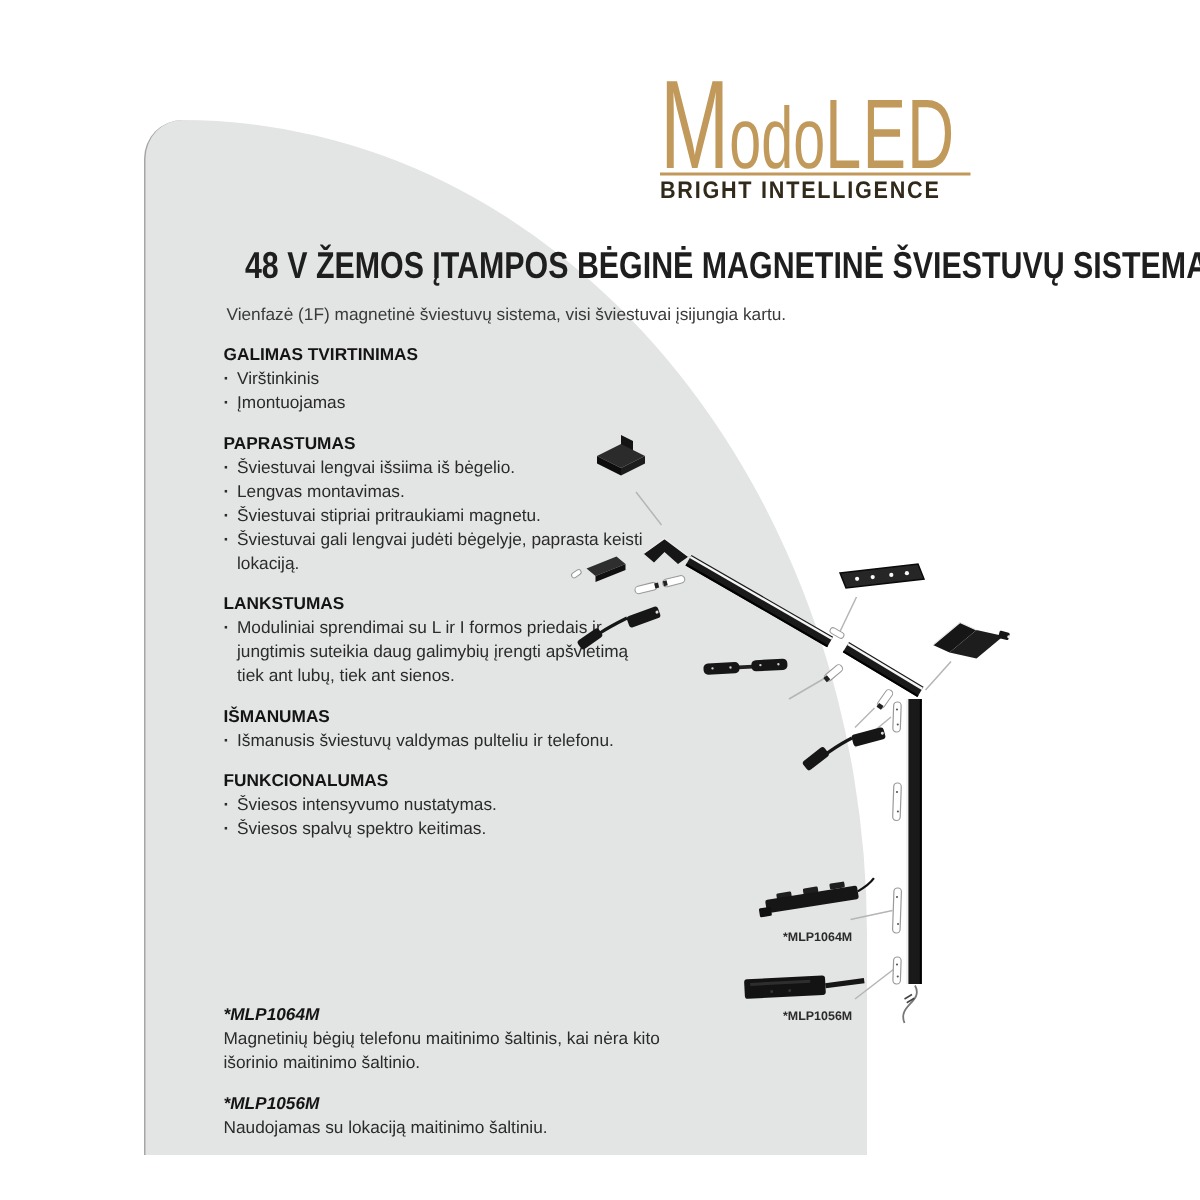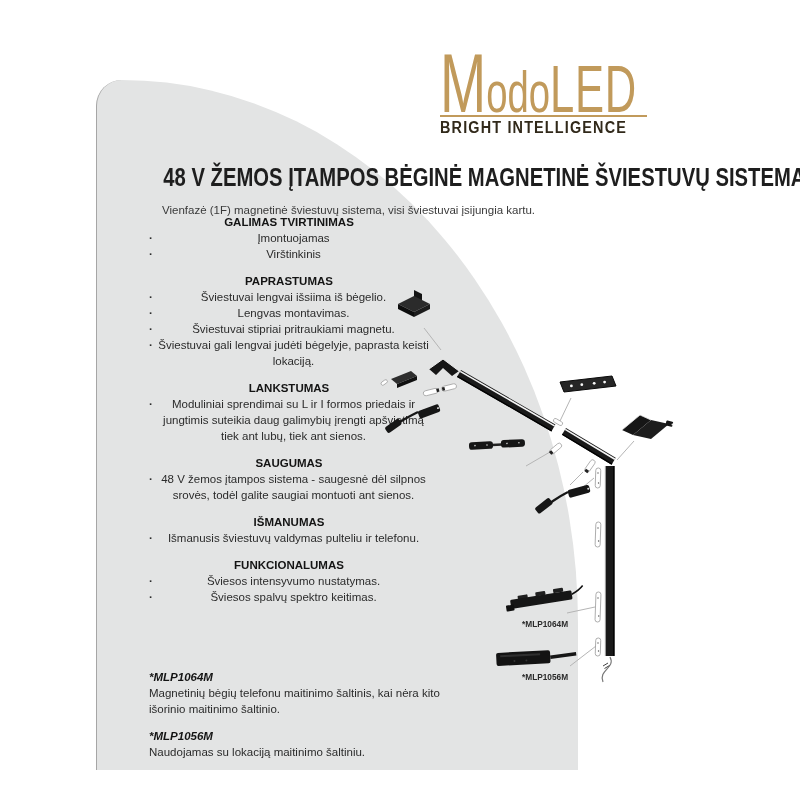--- a/index.html
+++ b/index.html
@@ -16,24 +16,24 @@
   .lg-m{font-size:84px;}
   .lg-odo{font-size:58px;}
   .lg-led{font-size:66px;letter-spacing:1px;}
   .logo-rule{height:2px;width:207px;background:#c19a5b;margin-top:1px;}
   .logo-tag{margin-top:2px;font-size:16px;font-weight:700;letter-spacing:1.3px;color:#31291a;
             transform:scaleX(.9);transform-origin:0 0;white-space:nowrap;}
   
   .title{position:absolute;left:88px;top:163px;width:624px;text-align:center;z-index:2;
          font-size:25px;font-weight:700;color:#1e1e1e;white-space:nowrap;}
   .title>span{display:inline-block;transform:scaleX(.81);transform-origin:center;}
-  .subtitle{position:absolute;left:162px;top:204px;font-size:11.5px;color:#3a3a3a;z-index:2;}
-  
-  .features{position:absolute;left:149px;top:214px;width:280px;z-index:2;
-            font-size:11.5px;line-height:16px;color:#2b2b2b;text-align:center;}
+  .subtitle{position:absolute;left:151px;top:204px;font-size:11.5px;color:#3a3a3a;z-index:2;}
+  
+  .features{position:absolute;left:149px;top:229px;width:280px;z-index:2;
+            font-size:11.5px;line-height:16px;color:#2b2b2b;}
   .features section{margin-bottom:11px;}
   .features h3{margin:0;font-size:11.5px;line-height:16px;font-weight:700;color:#141414;}
   .features ul{list-style:none;margin:0;padding:0;}
   .features li{position:relative;padding-left:9px;}
   .features li::before{content:"\00B7";position:absolute;left:0;font-weight:700;}
   .notes{position:absolute;left:149px;top:669px;width:330px;z-index:2;
          font-size:11.5px;line-height:16px;color:#2b2b2b;}
   .note{margin-bottom:11px;}
   .note h4{margin:0;font-size:11.5px;line-height:16px;font-weight:700;font-style:italic;color:#141414;}
   .note p{margin:0;}
@@ -54,43 +54,37 @@
     <div class="logo-tag">BRIGHT INTELLIGENCE</div>
   </div>
 
   <div class="title"><span>48 V ŽEMOS ĮTAMPOS BĖGINĖ MAGNETINĖ ŠVIESTUVŲ SISTEMA</span></div>
   <div class="subtitle">Vienfazė (1F) magnetinė šviestuvų sistema, visi šviestuvai įsijungia kartu.</div>
 
   <div class="features">
     <section>
       <h3>GALIMAS TVIRTINIMAS</h3>
       <ul>
+        <li>Virštinkinis</li>
         <li>Įmontuojamas</li>
-        <li>Virštinkinis</li>
       </ul>
     </section>
     <section>
       <h3>PAPRASTUMAS</h3>
       <ul>
         <li>Šviestuvai lengvai išsiima iš bėgelio.</li>
         <li>Lengvas montavimas.</li>
         <li>Šviestuvai stipriai pritraukiami magnetu.</li>
         <li>Šviestuvai gali lengvai judėti bėgelyje, paprasta keisti lokaciją.</li>
       </ul>
     </section>
     <section>
       <h3>LANKSTUMAS</h3>
       <ul>
         <li>Moduliniai sprendimai su L ir I formos priedais ir jungtimis suteikia daug galimybių įrengti apšvietimą tiek ant lubų, tiek ant sienos.</li>
-      </ul>
-    </section>
-    <section>
-      <h3>SAUGUMAS</h3>
-      <ul>
-        <li>48 V žemos įtampos sistema - saugesnė dėl silpnos srovės, todėl galite saugiai montuoti ant sienos.</li>
       </ul>
     </section>
     <section>
       <h3>IŠMANUMAS</h3>
       <ul>
         <li>Išmanusis šviestuvų valdymas pulteliu ir telefonu.</li>
       </ul>
     </section>
     <section>
       <h3>FUNKCIONALUMAS</h3>

